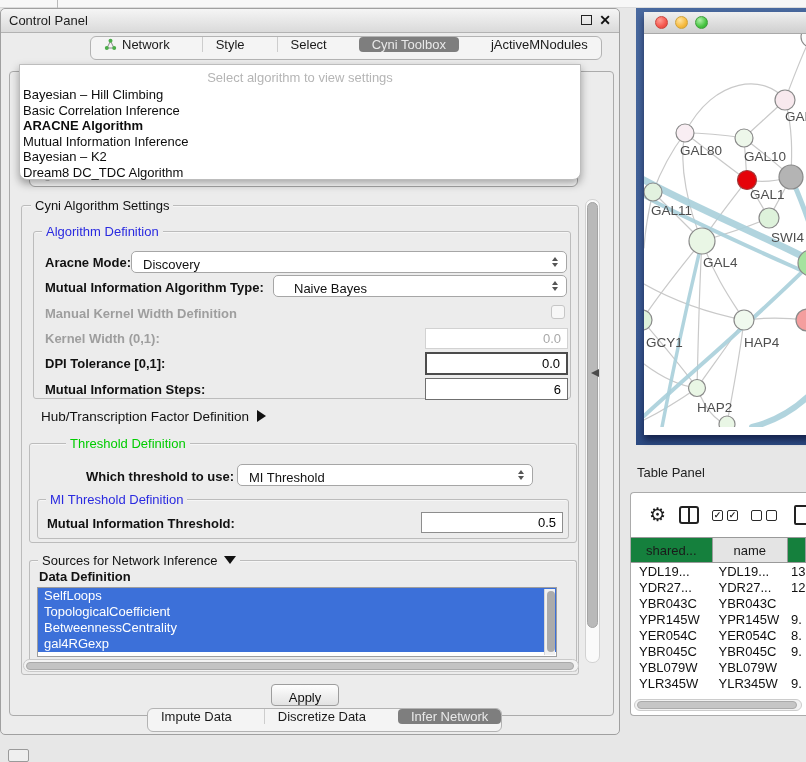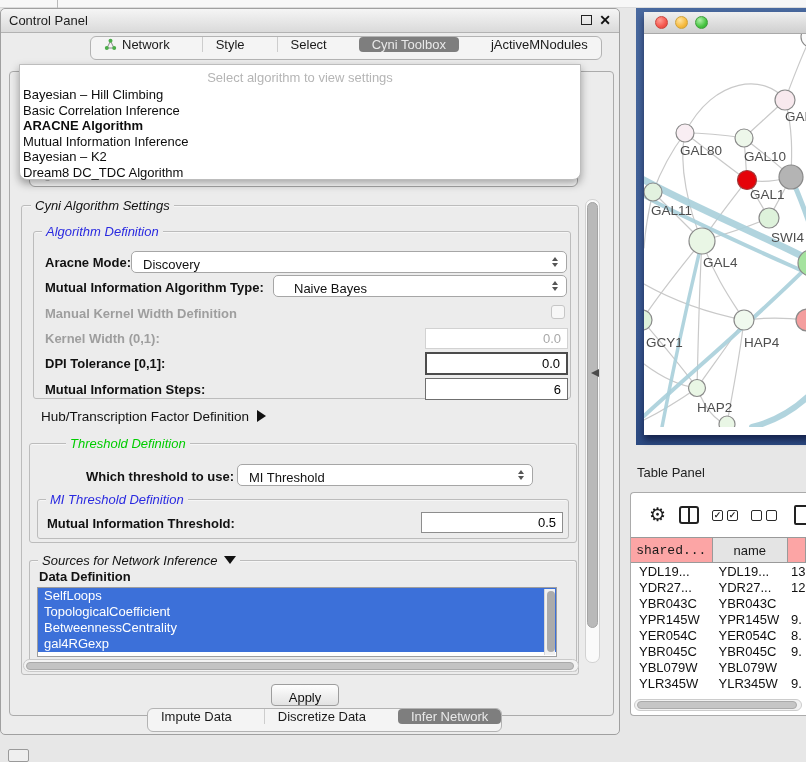--- a/index.html
+++ b/index.html
@@ -32,21 +32,21 @@
   .popup .item { height:15.5px; line-height:15.5px; padding-left:3px; color:#0d0d0d; }
   .popup .item.sel { font-weight:bold; }
 
   
   .ghostcombo { left:28px; top:150px; width:549px; height:28px; background:#fff; border:1px solid #a8a8a8; border-radius:6px; z-index:5; display:flex; align-items:center; padding-left:14px; color:#b4b4b4; }
 
   
   .outerbox { left:8px; top:62px; width:605px; height:645px; border:1px solid #ababab; border-radius:4px; background:#ececec; }
 
   
-  .group { position:absolute; border:1px solid #bcbcbc; border-radius:3px; box-shadow:inset 0 1px 0 rgba(255,255,255,.5);font-style:italic; }
+  .group { position:absolute; border:1px solid #bcbcbc; border-radius:3px; box-shadow:inset 0 1px 0 rgba(255,255,255,.5); }
   .gtitle { position:absolute; top:-8px; left:8px; background:#ececec; padding:0 4px; line-height:15px; white-space:nowrap; }
   .blue { color:#2a2ae0; }
   .green { color:#00cc00;margin-left:28px; }
 
   .lbl { position:absolute; font-weight:bold; color:#111; white-space:nowrap; }
   .lbl.dis { color:#9e9e9e; }
 
   .combo { position:absolute; background:#fff; border:1px solid #a6a6a6; border-radius:5px; display:flex; align-items:flex-end; padding:0 24px 0 11px; height:22px; }
   .spinner { position:absolute; right:8px; top:50%; transform:translateY(-50%); display:flex; flex-direction:column; gap:2px; }
   .spinner i { width:0; height:0; border-left:3.5px solid transparent; border-right:3.5px solid transparent; display:block; }
@@ -91,21 +91,21 @@
   .tpanel { left:630px; top:492px; width:176px; height:224px; background:#fff; border:1px solid #ababab; border-radius:4px 0 0 4px; border-right:none; overflow:hidden; }
   .tptools { position:absolute; left:0; top:0; width:100%; height:44px; display:flex; align-items:center; gap:13px; padding-left:18px; }
   .gear { font-size:19px; color:#1a1a1a; line-height:20px; }
   .spliticon { width:20px; height:18px; border:2px solid #222; border-radius:3px; position:relative; }
   .spliticon::after { content:""; position:absolute; left:7px; top:0; width:2px; height:14px; background:#222; }
   .cbicon { width:11px; height:11px; border:1.6px solid #2a2a2a; border-radius:2px; display:flex; align-items:center; justify-content:center; font-size:9px; color:#2a2a2a; font-weight:bold; }
   .cbpair { display:flex; gap:4px; }
   .docicon { position:absolute; right:-6px; top:12px; width:18px; height:20px; border:2px solid #222; border-radius:2px; background:#fff; }
   .thead { position:absolute; left:0; top:44px; width:100%; height:26px; display:flex; border-top:1px solid #9a9a9a; border-bottom:1px solid #9a9a9a; }
   .thc { height:100%; display:flex; align-items:center; justify-content:center; border-right:1px solid #9a9a9a; color:#1a1a1a; }
-  .thc.hl { background:#fca5a5;font-family:Liberation Mono, monospace; }
+  .thc.hl { background:#15803d; }
   .thc.gr { background:#e4e4e4; }
   .tbody { position:absolute; left:0; top:71px; width:100%; height:131px; overflow:hidden; }
   .trow { display:flex; height:16px; line-height:16px; }
   .trow .c { white-space:nowrap; overflow:hidden; }
   .tp-hsb { position:absolute; left:3px; top:206px; width:168px; height:12px; background:#f2f2f2; border:1px solid #cccccc; border-radius:6px; }
   .tp-hsb .th { position:absolute; left:2px; top:1px; width:160px; height:8px; background:#c6c6c6; border:1px solid #ababab; border-radius:5px; }
 </style>
 </head>
 <body>
 

